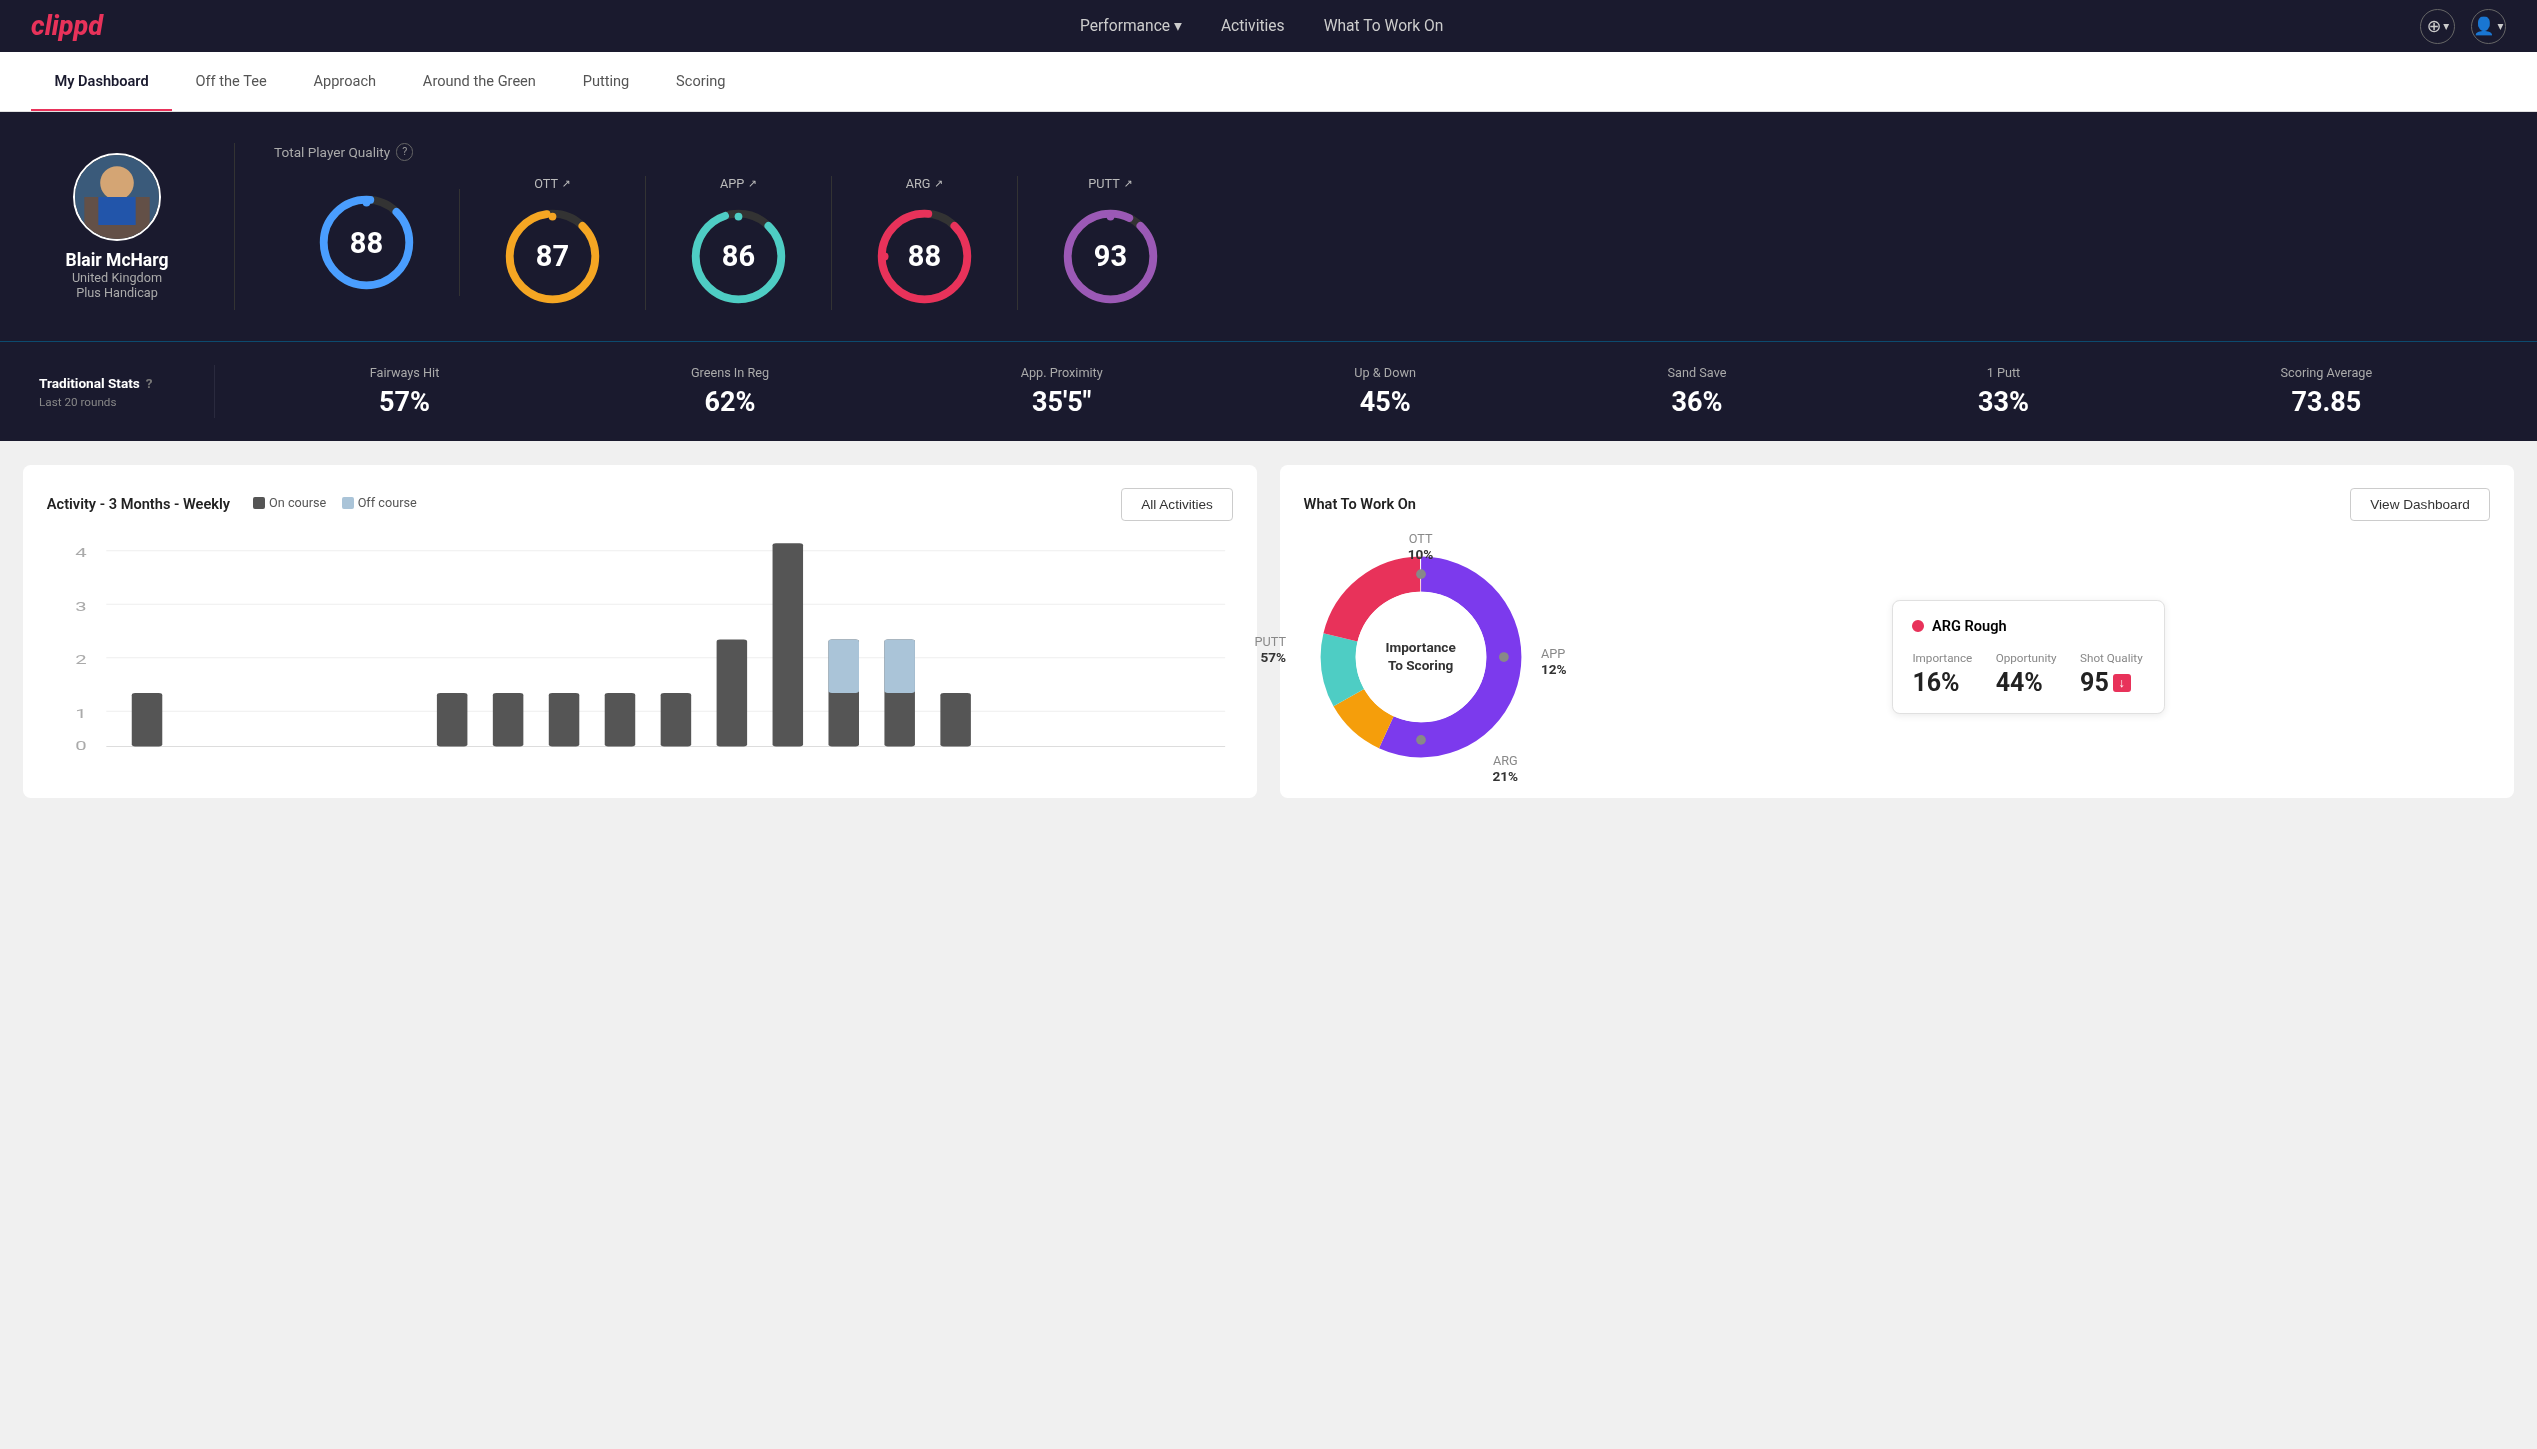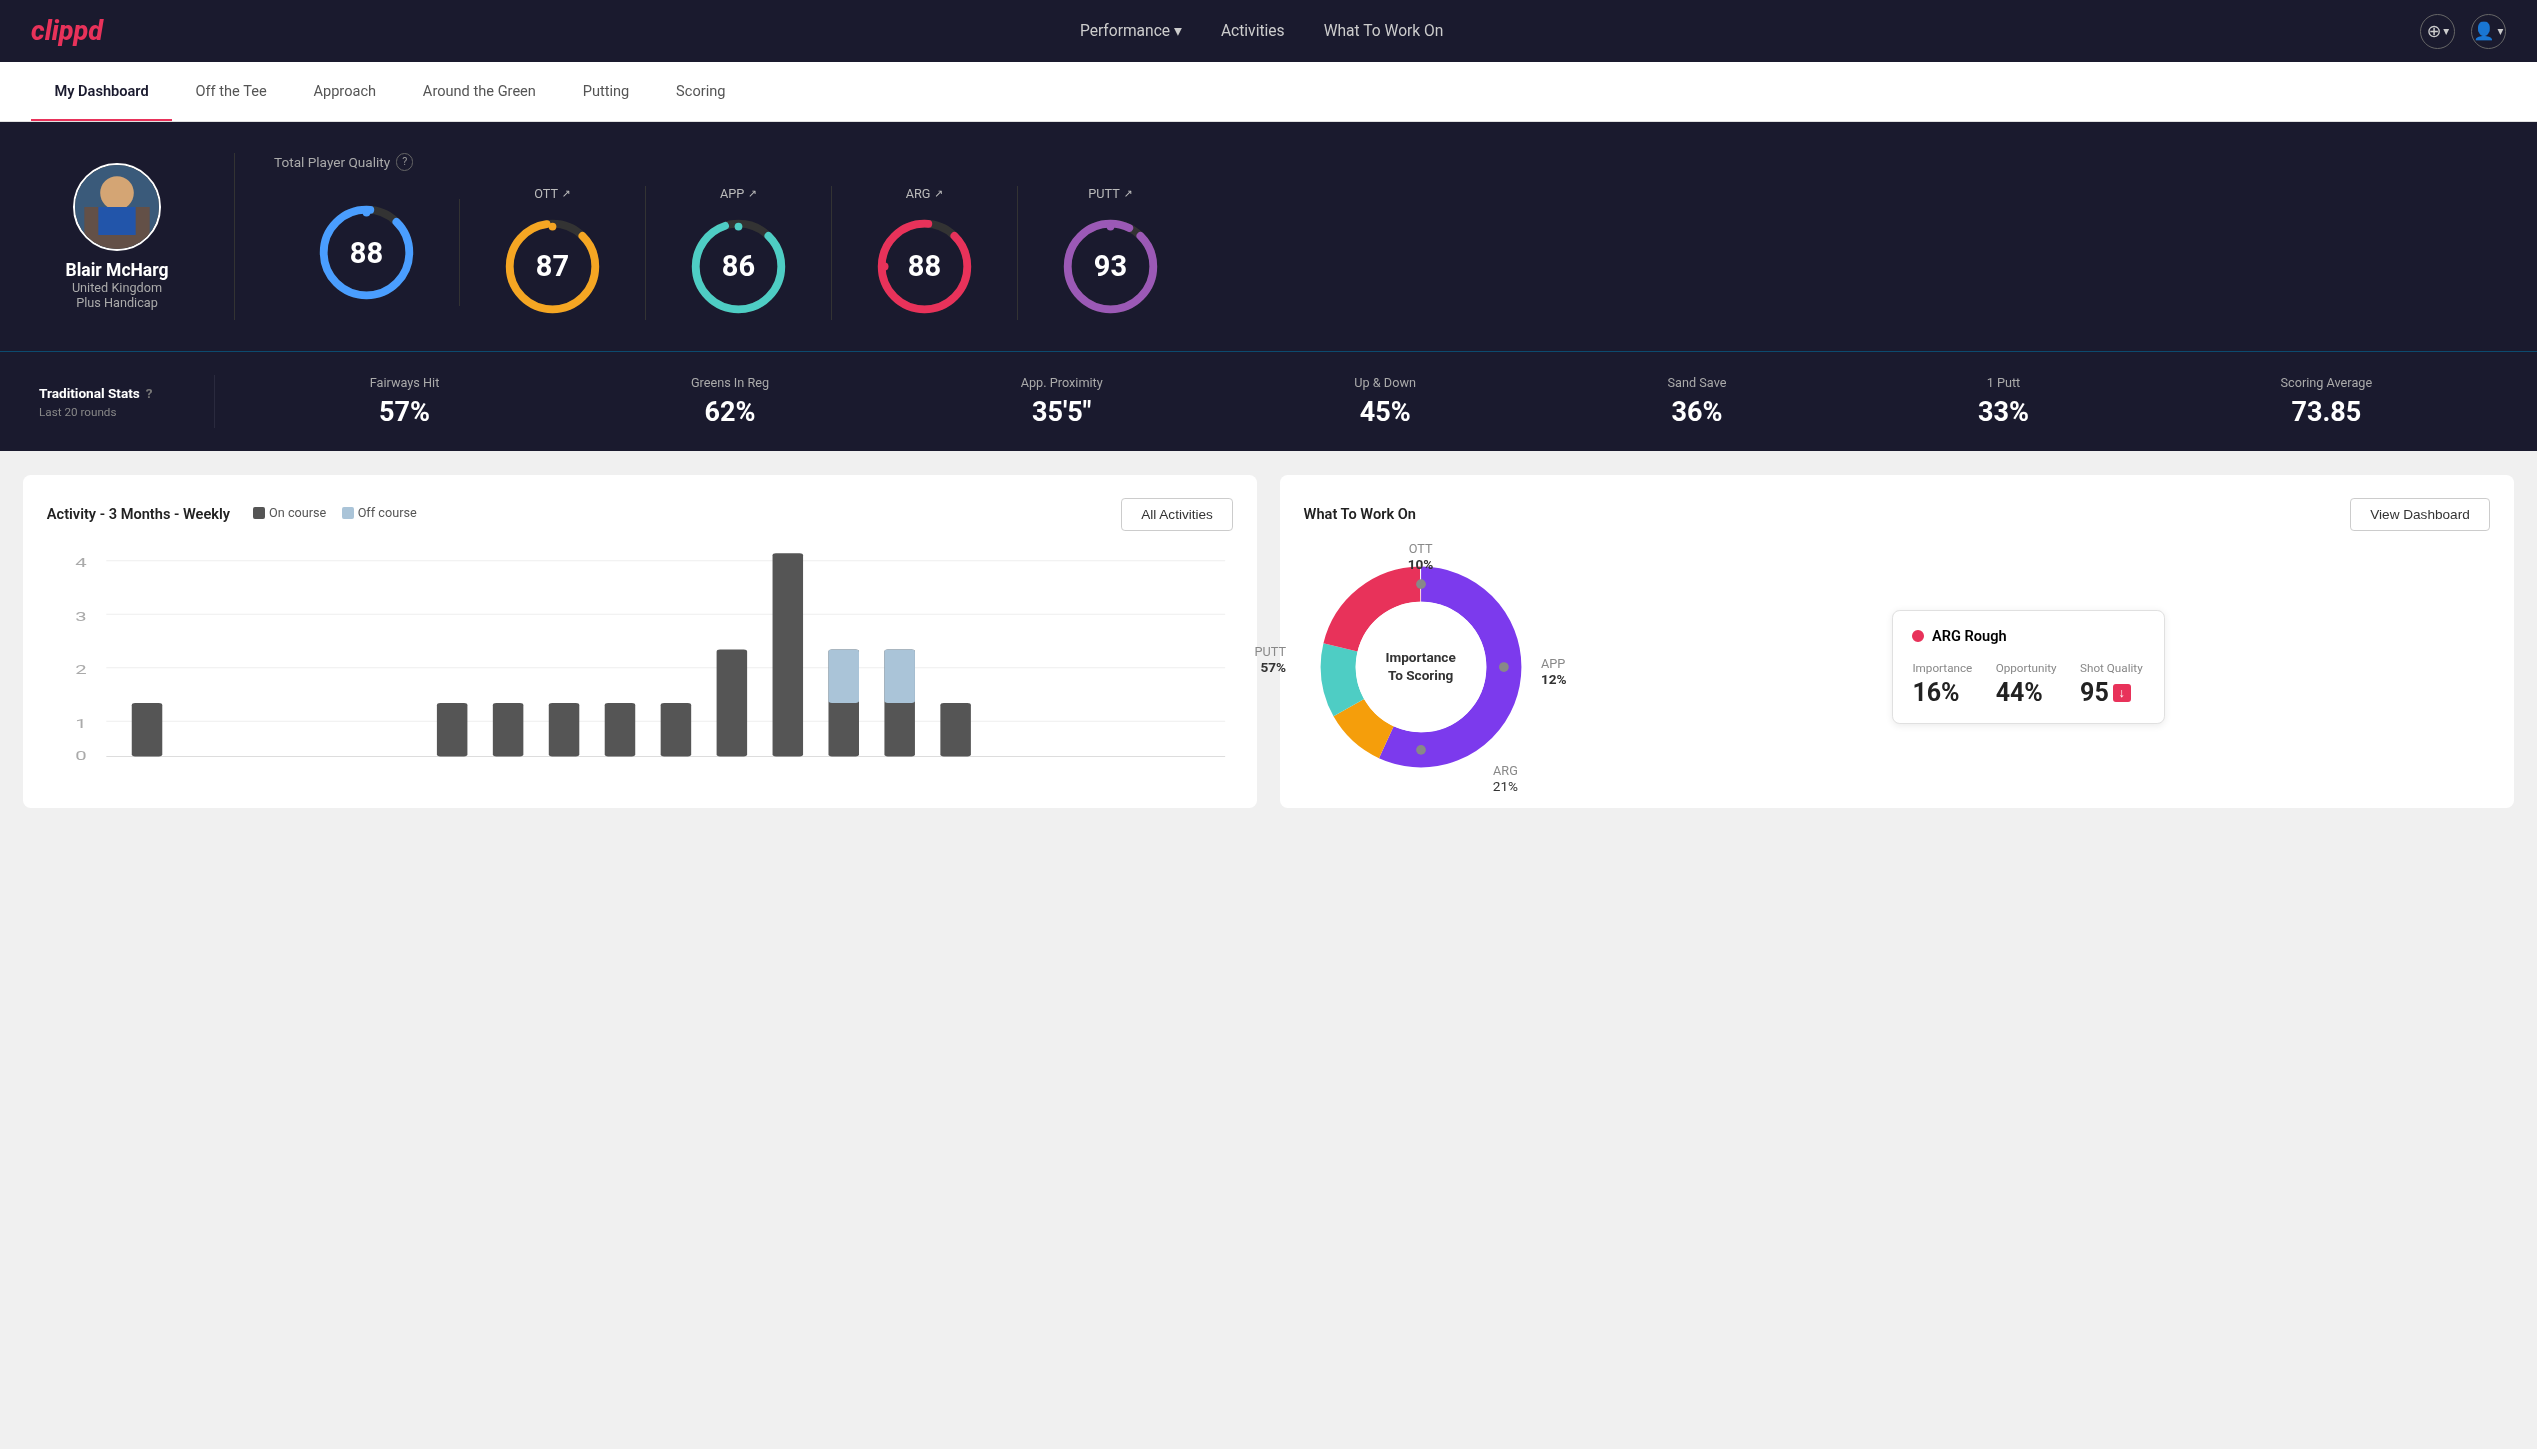--- a/index.html
+++ b/index.html
@@ -4,21 +4,21 @@
   <style>
     * { box-sizing: border-box; margin: 0; padding: 0; }
     body { font-family: -apple-system, BlinkMacSystemFont, 'Segoe UI', Roboto, sans-serif; background: #f0f0f0; }
 
     
     .top-nav {
       background: #1a1a2e;
       display: flex;
       align-items: center;
       padding: 16px 31px;
-      height: 62px;
+      height: 52px;
       justify-content: space-between;
     }
     .logo { color: #e8325a; font-size: 27px; font-weight: 800; font-style: italic; }
     .nav-links { display: flex; gap: 39px; align-items: center; }
     .nav-link { color: #ccc; font-size: 15.6px; cursor: pointer; display: flex; align-items: center; gap: 3.9px; }
     .nav-right { display: flex; align-items: center; gap: 15.6px; }
     .nav-icon { width: 35px; height: 35px; border-radius: 50%; border: 1.5px solid #666; display: flex; align-items: center; justify-content: center; color: #ccc; font-size: 17.5px; cursor: pointer; }
 
     
     .tab-bar {
@@ -381,21 +381,21 @@
         <div style="position:absolute; top:-9.7px; left:50%; transform:translateX(-50%); text-align:center; z-index:2;">
           <div style="font-size:12.7px;color:#888;">OTT</div>
           <div style="font-size:13.6px;font-weight:700;color:#333;">10%</div>
         </div>
         <div style="position:absolute; top:45%; right:-29px; text-align:left; z-index:2;">
           <div style="font-size:12.7px;color:#888;">APP</div>
           <div style="font-size:13.6px;font-weight:700;color:#333;">12%</div>
         </div>
         <div style="position:absolute; bottom:-9.7px; right:19.5px; text-align:center; z-index:2;">
           <div style="font-size:12.7px;color:#888;">ARG</div>
-          <div style="font-size:13.6px;font-weight:400;color:#333;">21%</div>
+          <div style="font-size:13.6px;font-weight:700;color:#333;">21%</div>
         </div>
         <div style="position:absolute; top:40%; left:-49px; text-align:right; z-index:2;">
           <div style="font-size:12.7px;color:#888;">PUTT</div>
           <div style="font-size:13.6px;font-weight:700;color:#333;">57%</div>
         </div>
         <div class="donut-container">
           <svg width="234" height="234" viewBox="0 0 240 240">
 
             <circle cx="120" cy="120" r="85" fill="none" stroke="#7c3aed" stroke-width="36" stroke-dasharray="304 230" stroke-dashoffset="134"></circle>
 

